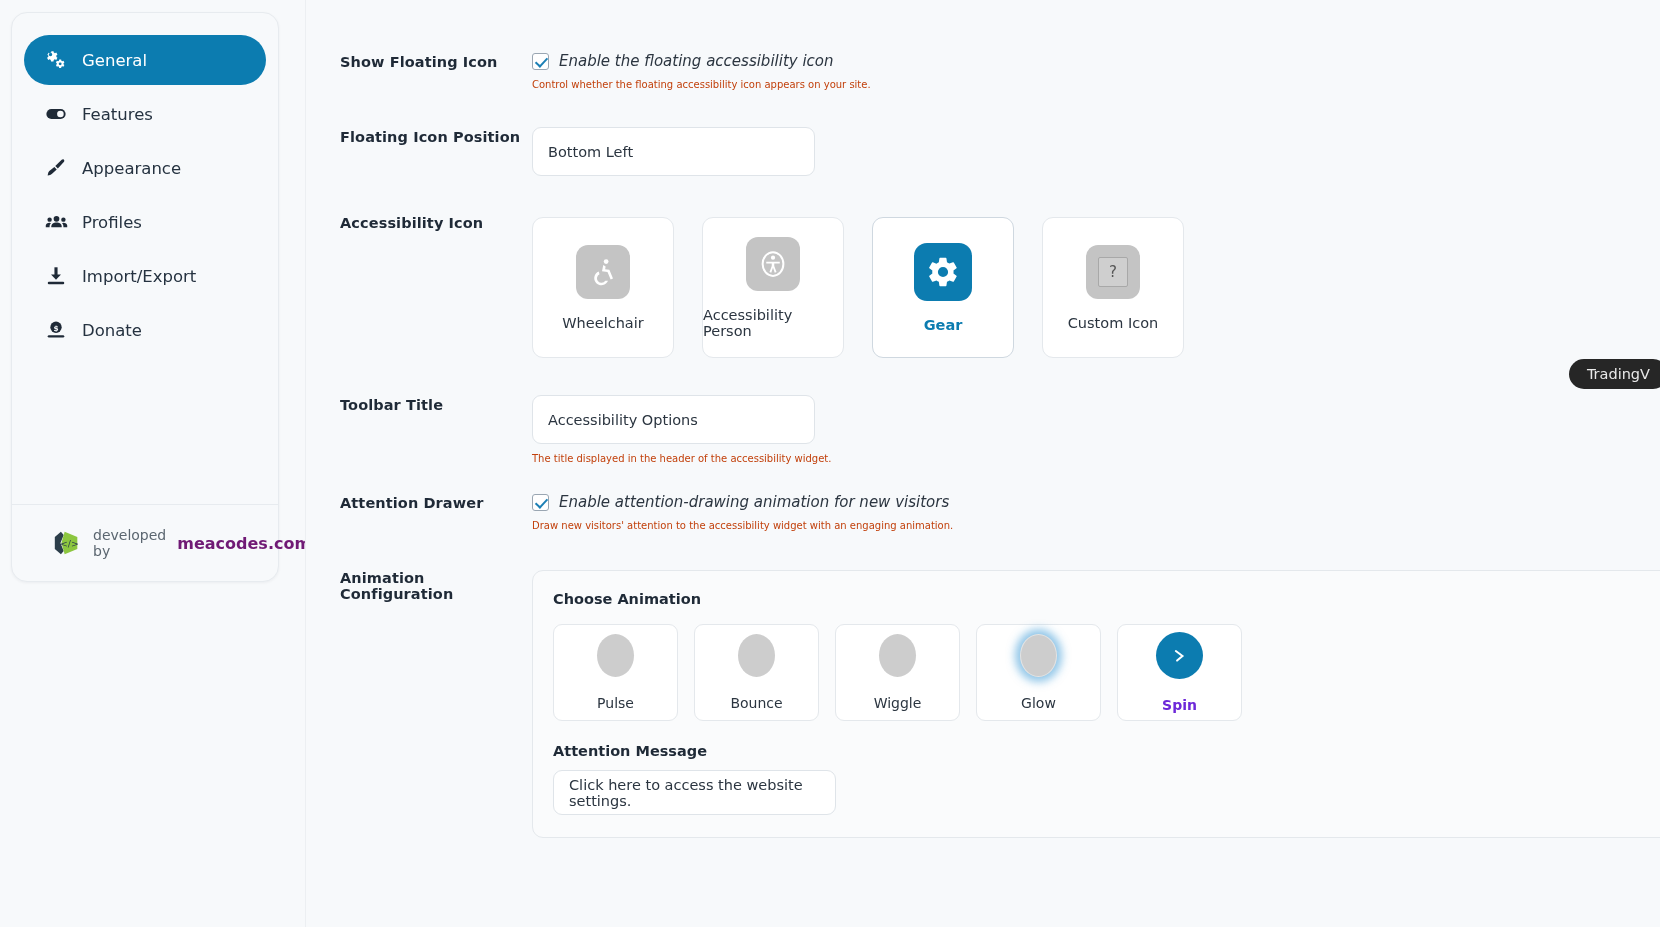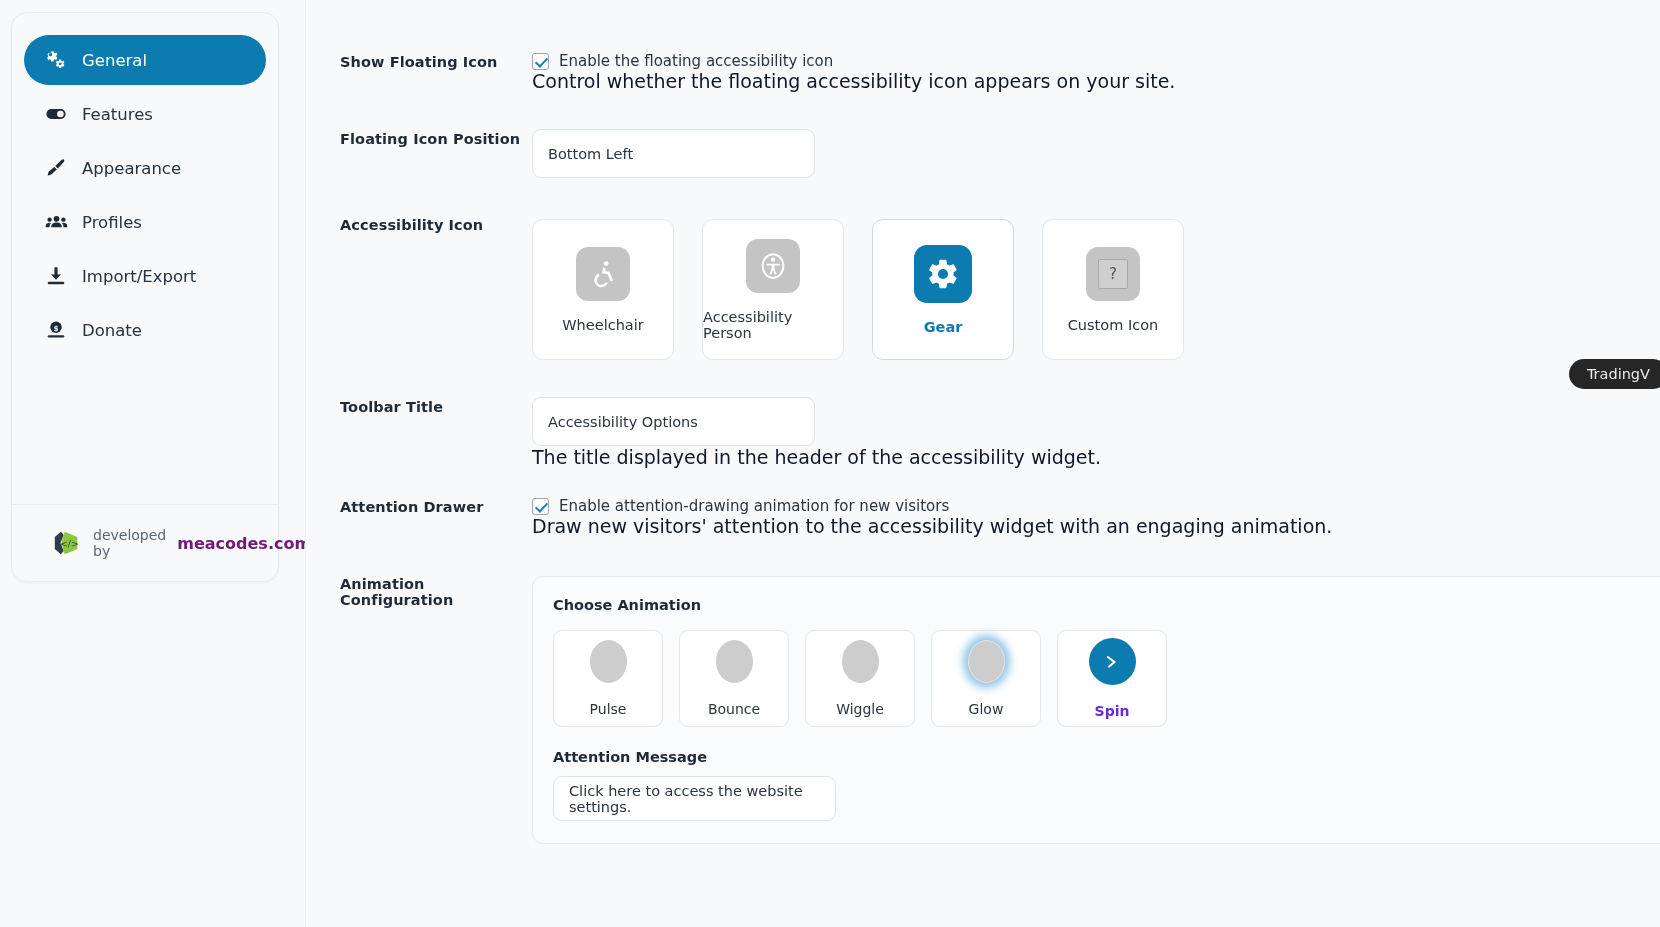--- a/index.html
+++ b/index.html
@@ -51,34 +51,34 @@
     overflow: hidden;
   }
   .row { display: flex; padding: 0 0 0 34px; }
   .row-label {
     width: 192px; flex: 0 0 192px;
     font-size: 14.5px; font-weight: 700; color: #1f2a37;
     padding-top: 2px; letter-spacing: .1px;
   }
   .row-field { flex: 1; padding-right: 20px; }
 
-  .check-line { display: flex; align-items: center; gap: 10px; }
+  .check-line { display: flex; align-items: center; gap: 10px; font-style: italic; }
   .cbox {
     width: 17px; height: 17px; flex:0 0 17px;
     border: 1.6px solid #9aa6b2; border-radius: 3px;
     background: #fff; position: relative; cursor: pointer;
   }
   .cbox.checked::after {
     content: ""; position: absolute;
     left: 5px; top: 1px; width: 5px; height: 10px;
     border: solid #1b7fb5; border-width: 0 2.2px 2.2px 0;
     transform: rotate(43deg);
   }
   .check-label { font-size: 15px; color: #2b3540; }
-  .hint { font-size: 19px; color: #0f172a; margin-top: 0; }
+  .hint { font-size: 10px; color: #c2410c; margin-top: 9px; }
 
   .text-input {
     width: 283px; height: 49px;
     background: #fff; border: 1px solid #dfe4e9; border-radius: 9px;
     display: flex; align-items: center; padding: 0 15px;
     font-size: 14.5px; color: #2b3540;
   }
 
   .icon-cards { display: flex; gap: 28px; margin-top: 4px; }
   .icon-card {
@@ -102,21 +102,21 @@
   }
 
   .panel {
     margin-top: 2px;
     background: #fafbfc; border: 1px solid #e4e8ec; border-radius: 11px;
     padding: 20px 20px 22px 20px; width: 1500px;
   }
   .panel-title { font-size: 14.5px; font-weight: 700; color: #1f2a37; margin-bottom: 17px; }
   .anim-cards { display: flex; gap: 16px; }
   .anim-card {
-    width: 110px; height: 97px;
+    width: 125px; height: 97px;
     background: #fff; border: 1px solid #e4e8ec; border-radius: 9px;
     display: flex; flex-direction: column; align-items: center; justify-content: center;
     gap: 18px; cursor: pointer;
   }
   .blob { width: 37px; height: 43px; border-radius: 50%; background: #cdcdcd; }
   .blob.glow { box-shadow: 0 0 9px 5px rgba(54,152,213,.55); border: 1px solid #e3e3e3; }
   .blob.spin {
     background: #0c7cb0; width: 47px; height: 47px;
     display:flex; align-items:center; justify-content:center; color:#fff;
   }

